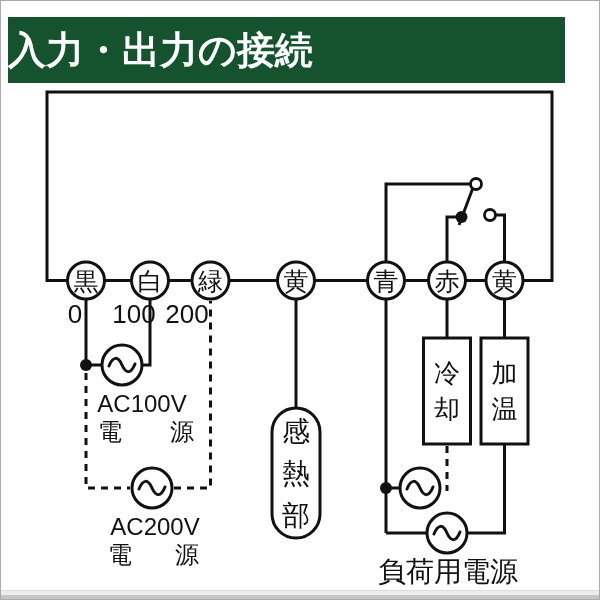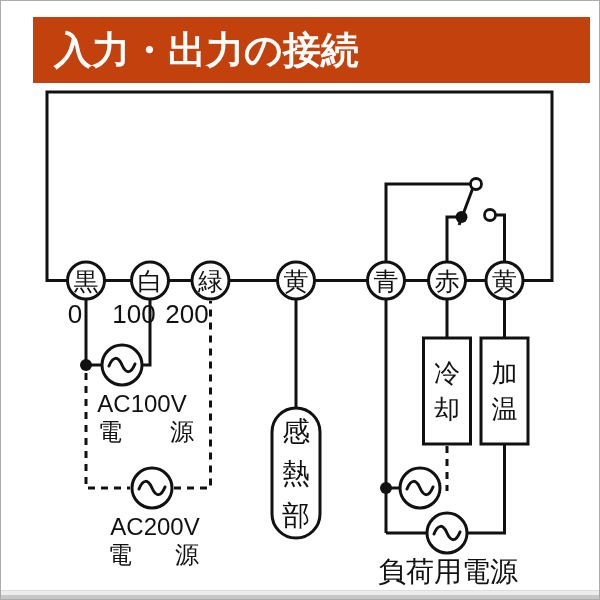--- a/index.html
+++ b/index.html
@@ -13,23 +13,23 @@
   }
   .bottom-band-light{
     position:absolute;left:1px;right:1px;bottom:5px;height:4px;
     background:#ededed;border-top:1px solid #dcdcdc;z-index:40;
   }
   .bottom-band-dark{
     position:absolute;left:0;right:0;bottom:0;height:5px;
     background:#c7c7c7;z-index:41;
   }
   .titlebar{
-    position:absolute;left:33px;top:17px;width:557px;height:66px;
-    background:#c2410c;color:#ffffff;display:flex;align-items:center;
-    box-sizing:border-box;padding-left:21px;z-index:10;
+    position:absolute;left:8px;top:17px;width:557px;height:66px;
+    background:#14532d;color:#ffffff;display:flex;align-items:center;
+    box-sizing:border-box;z-index:10;
   }
   .titlebar .title-text{
     font-size:38px;font-weight:bold;letter-spacing:0px;line-height:1;
   }
   svg.diagram{position:absolute;left:0;top:0;z-index:5;}
   .wire{stroke:#111;stroke-width:3;fill:none;}
   .wire-dashed{stroke:#111;stroke-width:3;fill:none;stroke-dasharray:7 6;}
   .node{stroke:#111;stroke-width:3;fill:#fff;}
   .contact-open{stroke:#111;stroke-width:2.8;fill:#fff;}
   .contact-closed{fill:#111;stroke:none;}

